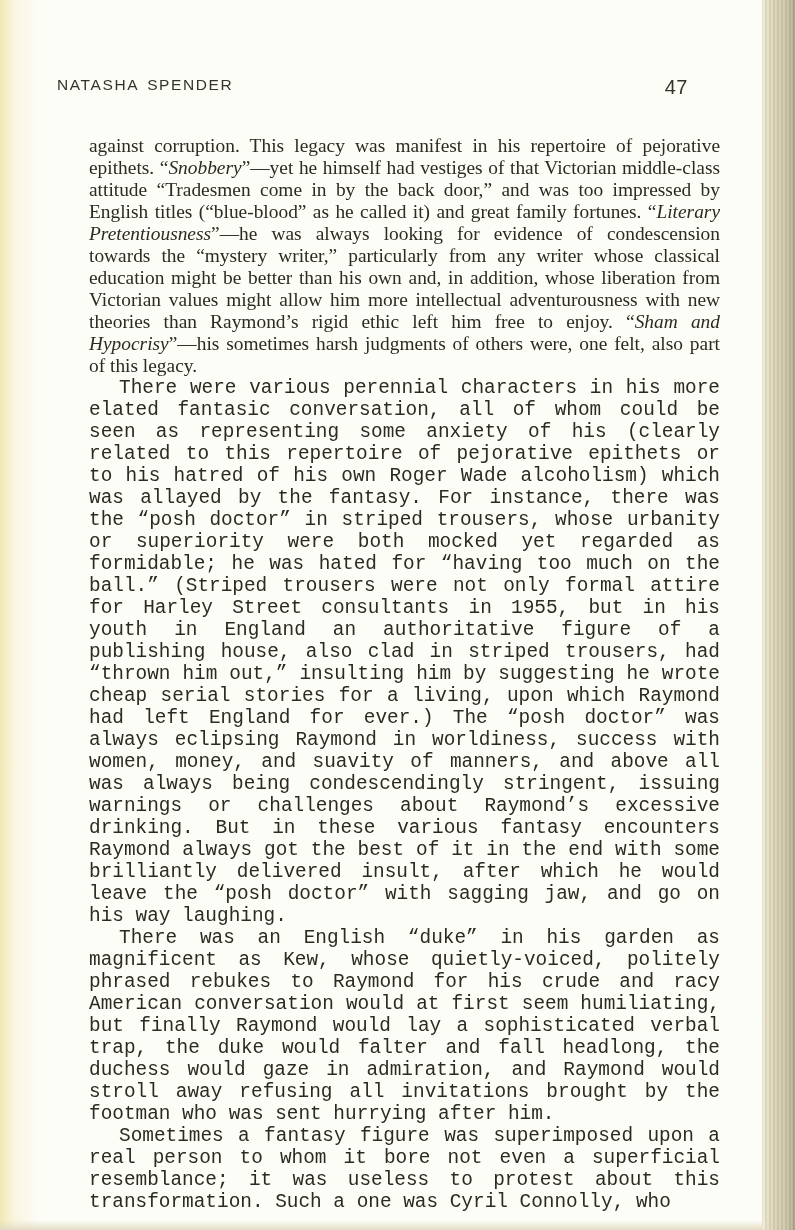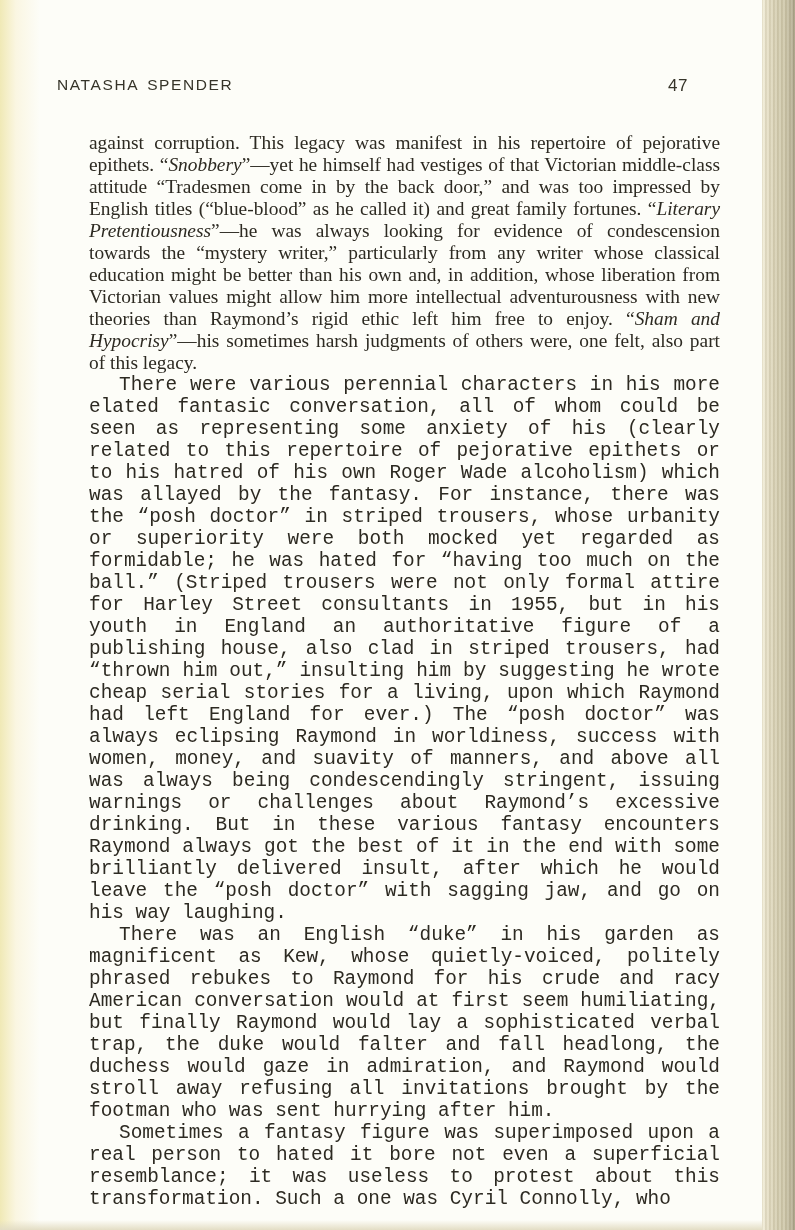--- a/index.html
+++ b/index.html
@@ -47,21 +47,21 @@
     width: 631px;
     padding-top: 76px;
     display: flex;
     justify-content: space-between;
     align-items: flex-start;
     font-family: "Liberation Sans", sans-serif;
     color: #363429;
     font-size: 15.5px;
   }
   .running-header .author { letter-spacing: 1.6px; word-spacing: 3px; }
-  .running-header .pagenum { font-size: 17px; letter-spacing: 0.5px; }
+  .running-header .pagenum { font-size: 20px; letter-spacing: 0.5px; }
   .page-body {
     position: relative;
     margin-left: 89px;
     margin-top: 36px;
     width: 631px;
     font-family: "Liberation Serif", serif;
     font-size: 19.4px;
     line-height: 22px;
     text-align: justify;
     color: #2d2a22;
@@ -81,16 +81,16 @@
 
   <div class="running-header">
     <span class="author">NATASHA SPENDER</span>
     <span class="pagenum">47</span>
   </div>
 
   <div class="page-body">
       <p class=""><span>against corruption. This legacy was manifest in his repertoire of pejorative epithets. “</span><em>Snobbery</em><span>”—yet he himself had vestiges of that Victorian middle-class attitude “Tradesmen come in by the back door,” and was too impressed by English titles (“blue-blood” as he called it) and great family fortunes. “</span><em>Literary Pretentiousness</em><span>”—he was always looking for evidence of condescension towards the “mystery writer,” particularly from any writer whose classical education might be better than his own and, in addition, whose liberation from Victorian values might allow him more intellectual adventurousness with new theories than Raymond’s rigid ethic left him free to enjoy. “</span><em>Sham and Hypocrisy</em><span>”—his sometimes harsh judgments of others were, one felt, also part of this legacy.</span></p>
       <p class="indent"><span>There were various perennial characters in his more elated fantasic conversation, all of whom could be seen as representing some anxiety of his (clearly related to this repertoire of pejorative epithets or to his hatred of his own Roger Wade alcoholism) which was allayed by the fantasy. For instance, there was the “posh doctor” in striped trousers, whose urbanity or superiority were both mocked yet regarded as formidable; he was hated for “having too much on the ball.” (Striped trousers were not only formal attire for Harley Street consultants in 1955, but in his youth in England an authoritative figure of a publishing house, also clad in striped trousers, had “thrown him out,” insulting him by suggesting he wrote cheap serial stories for a living, upon which Raymond had left England for ever.) The “posh doctor” was always eclipsing Raymond in worldiness, success with women, money, and suavity of manners, and above all was always being condescendingly stringent, issuing warnings or challenges about Raymond’s excessive drinking. But in these various fantasy encounters Raymond always got the best of it in the end with some brilliantly delivered insult, after which he would leave the “posh doctor” with sagging jaw, and go on his way laughing.</span></p>
       <p class="indent"><span>There was an English “duke” in his garden as magnificent as Kew, whose quietly-voiced, politely phrased rebukes to Raymond for his crude and racy American conversation would at first seem humiliating, but finally Raymond would lay a sophisticated verbal trap, the duke would falter and fall headlong, the duchess would gaze in admiration, and Raymond would stroll away refusing all invitations brought by the footman who was sent hurrying after him.</span></p>
-      <p class="indent"><span>Sometimes a fantasy figure was superimposed upon a real person to hated it bore not even a superficial resemblance; it was useless to protest about this transformation. Such a one was Cyril Connolly, who</span></p>
+      <p class="indent"><span>Sometimes a fantasy figure was superimposed upon a real person to whom it bore not even a superficial resemblance; it was useless to protest about this transformation. Such a one was Cyril Connolly, who</span></p>
     </div>
 
 </div>
 
 </body></html>

